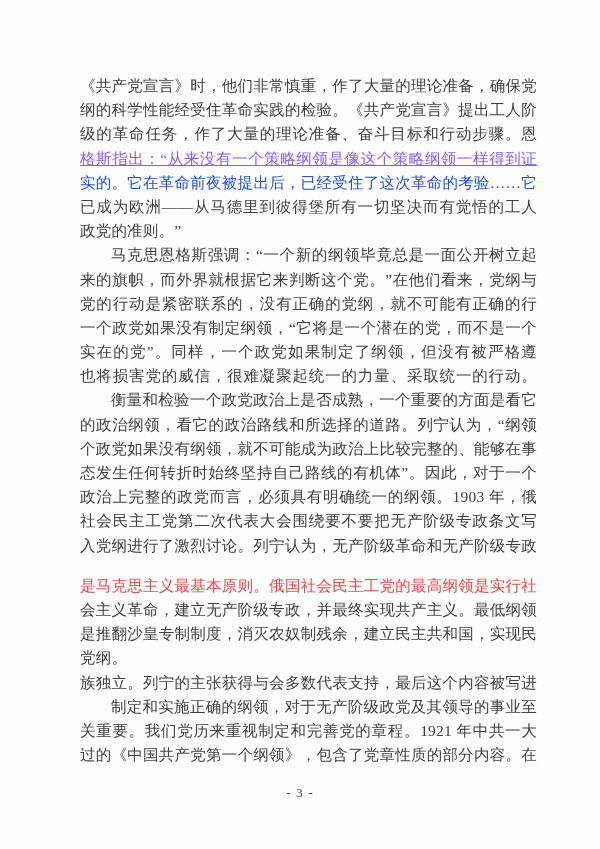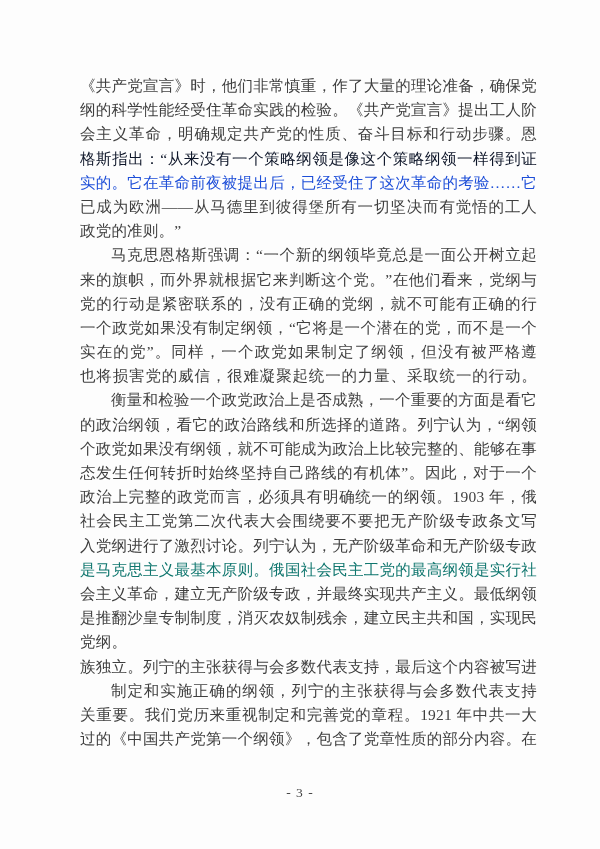--- a/index.html
+++ b/index.html
@@ -56,41 +56,41 @@
     letter-spacing: 1px;
   }
 </style>
 </head>
 <body>
 
 <div class="page" style="background: rgb(253, 253, 253);">
   <div class="text-block">
       <div class="line" style="color: rgb(63, 63, 63);">《共产党宣言》时，他们非常慎重，作了大量的理论准备，确保党</div>
       <div class="line" style="color: rgb(63, 63, 63);">纲的科学性能经受住革命实践的检验。《共产党宣言》提出工人阶</div>
-      <div class="line" style="color: rgb(63, 63, 63);">会主义革命，明确规定共产党的性质、奋斗目标和行动步骤。恩</div>
-      <div class="line" style="color: #0f172a;">格斯指出：“从来没有一个策略纲领是像这个策略纲领一样得到证</div>
+      <div class="line" style="color: rgb(63, 63, 63);">级的革命任务，作了大量的理论准备、奋斗目标和行动步骤。恩</div>
+      <div class="line" style="color: #8b5cf6; text-decoration: underline;">格斯指出：“从来没有一个策略纲领是像这个策略纲领一样得到证</div>
       <div class="line" style="color: #1d4ed8;">实的。它在革命前夜被提出后，已经受住了这次革命的考验……它</div>
       <div class="line" style="color: rgb(63, 63, 63);">已成为欧洲——从马德里到彼得堡所有一切坚决而有觉悟的工人</div>
       <div class="line left" style="color: rgb(63, 63, 63);">政党的准则。”</div>
       <div class="line indent" style="color: rgb(63, 63, 63);">马克思恩格斯强调：“一个新的纲领毕竟总是一面公开树立起</div>
       <div class="line" style="color: rgb(63, 63, 63);">来的旗帜，而外界就根据它来判断这个党。”在他们看来，党纲与</div>
       <div class="line" style="color: rgb(63, 63, 63);">党的行动是紧密联系的，没有正确的党纲，就不可能有正确的行动。</div>
       <div class="line" style="color: rgb(63, 63, 63);">一个政党如果没有制定纲领，“它将是一个潜在的党，而不是一个</div>
       <div class="line" style="color: rgb(63, 63, 63);">实在的党”。同样，一个政党如果制定了纲领，但没有被严格遵守，</div>
       <div class="line" style="color: rgb(63, 63, 63);">也将损害党的威信，很难凝聚起统一的力量、采取统一的行动。</div>
       <div class="line indent" style="color: rgb(63, 63, 63);">衡量和检验一个政党政治上是否成熟，一个重要的方面是看它</div>
       <div class="line" style="color: rgb(63, 63, 63);">的政治纲领，看它的政治路线和所选择的道路。列宁认为，“纲领</div>
       <div class="line" style="color: rgb(63, 63, 63);">个政党如果没有纲领，就不可能成为政治上比较完整的、能够在事</div>
       <div class="line" style="color: rgb(63, 63, 63);">态发生任何转折时始终坚持自己路线的有机体”。因此，对于一个</div>
       <div class="line" style="color: rgb(63, 63, 63);">政治上完整的政党而言，必须具有明确统一的纲领。1903 年，俄国</div>
       <div class="line" style="color: rgb(63, 63, 63);">社会民主工党第二次代表大会围绕要不要把无产阶级专政条文写</div>
       <div class="line" style="color: rgb(63, 63, 63);">入党纲进行了激烈讨论。列宁认为，无产阶级革命和无产阶级专政</div>
-      <div class="line" style="color: #0f766e;">是马克思主义最基本原则。俄国社会民主工党的最高纲领是实行社</div>
+      <div class="line" style="color: #ef4444; margin-top: 16px;">是马克思主义最基本原则。俄国社会民主工党的最高纲领是实行社</div>
       <div class="line" style="color: rgb(63, 63, 63);">会主义革命，建立无产阶级专政，并最终实现共产主义。最低纲领</div>
       <div class="line" style="color: rgb(63, 63, 63);">是推翻沙皇专制制度，消灭农奴制残余，建立民主共和国，实现民</div>
       <div class="line left" style="color: rgb(63, 63, 63);">党纲。</div>
       <div class="line" style="color: rgb(63, 63, 63);">族独立。列宁的主张获得与会多数代表支持，最后这个内容被写进</div>
-      <div class="line indent" style="color: rgb(63, 63, 63);">制定和实施正确的纲领，列宁的主张获得与会多数代表支持</div>
+      <div class="line indent" style="color: rgb(63, 63, 63);">制定和实施正确的纲领，对于无产阶级政党及其领导的事业至</div>
       <div class="line" style="color: rgb(63, 63, 63);">关重要。我们党历来重视制定和完善党的章程。1921 年中共一大通</div>
       <div class="line" style="color: rgb(63, 63, 63);">过的《中国共产党第一个纲领》，包含了党章性质的部分内容。在</div>
     </div>
   <div class="footer" style="color: rgb(63, 63, 63);">- 3 -</div>
 </div>
 
 </body></html>

